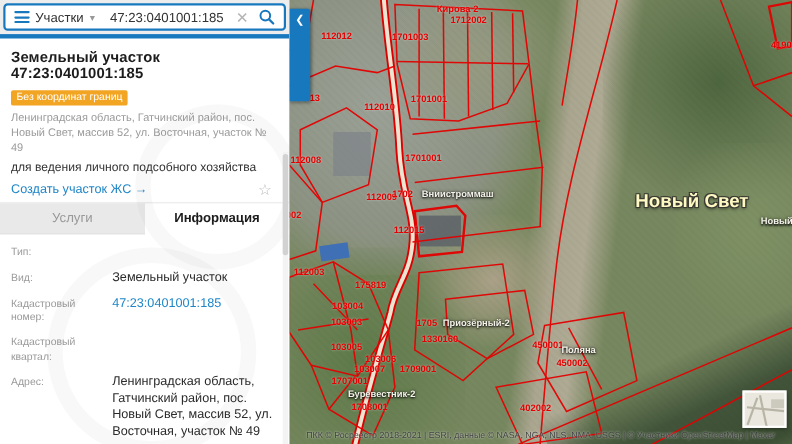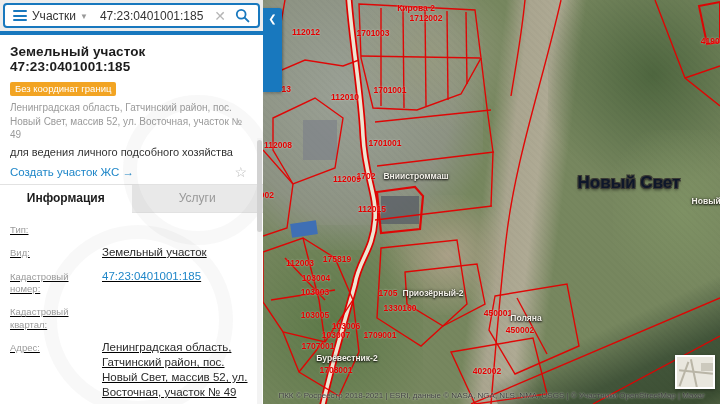--- a/index.html
+++ b/index.html
@@ -26,21 +26,21 @@
   h1 { font-size:13.5px; font-weight:bold; color:#1c1c1c; margin:3px 0 4px; letter-spacing:.1px; }
   .badge { display:inline-block; background:#f2a423; color:#fff; font-size:9.5px; padding:1px 5px 2px; border-radius:2px; }
   .addr { font-size:10px; color:#9a9a9a; line-height:1.35; margin:5px 0 4px; }
   .usage { font-size:11px; color:#333; margin:2px 0 6px; }
   .linkrow { display:flex; align-items:center; margin-bottom:4px; }
   .bluelink { font-size:11.5px; color:#1e86c8; text-decoration:none; cursor:pointer; flex:1; }
   .star { color:#b9b9b9; font-size:14px; cursor:pointer; margin-right:6px; }
   .tabs { display:flex; margin:3px -10px 0; border-top:1px solid #e2e2e2; }
   .tab { flex:1; text-align:center; padding:6px 0 7px; font-size:12px; background:#e9e9e9; color:#999; cursor:pointer; border-bottom:1px solid #e2e2e2; }
   .tab.active { background:#fff; color:#1c1c1c; font-weight:bold; border-bottom:1px solid #fff; }
-  .rows { padding:9px 0 0;text-decoration:underline; }
+  .rows { padding:9px 0 0; }
   .irow { display:flex; margin-bottom:9px; }
   .ilabel { flex:0 0 92px; font-size:9.5px; color:#9a9a9a; line-height:1.3; padding-top:2px; padding-right:8px; }
   .ivalue { flex:1; font-size:11.5px; color:#2b2b2b; line-height:1.3; }
   .irow.link .ivalue { color:#1e86c8; cursor:pointer; }
   .scroll { position:absolute; right:1px; top:138px; bottom:0; width:5px; background:#f3f3f3; }
   .thumb { position:absolute; top:2px; left:0; width:5px; height:92px; background:#d2d2d2; border-radius:3px; cursor:pointer; }
 
   
   .map { position:relative; width:457px; height:404px; overflow:hidden; background:#77875f; }
   .blob { position:absolute; pointer-events:none; }
@@ -60,21 +60,21 @@
     background:radial-gradient(ellipse, #7e9164 0%, rgba(126,145,100,0) 80%); }
   .brdark { left:240px; top:300px; width:360px; height:150px; transform:rotate(-25deg);
     background:linear-gradient(180deg, rgba(63,81,50,0), #42553a 35%, #3c4e33 70%, rgba(63,81,50,0)); }
   .texture { left:0; top:0; right:0; bottom:0;
     background:repeating-linear-gradient(45deg, rgba(0,0,0,.035) 0 2px, transparent 2px 5px); opacity:.5; }
   svg.lines { position:absolute; left:0; top:0; }
   .mlabel { position:absolute; transform:translate(-50%,-50%); white-space:nowrap; pointer-events:none; }
   .t-num { font-size:8.5px; font-weight:bold; color:#e30000; text-shadow:0 0 2px rgba(255,255,255,.55); }
   .t-name { font-size:8.5px; font-weight:bold; color:#f4f2ea;
     text-shadow:0 1px 2px rgba(0,0,0,.9), 0 0 3px rgba(0,0,0,.7); }
-  .t-place { font-size:17px; font-weight:bold; color:#0f172a;
+  .t-place { font-size:17px; font-weight:bold; color:#fef9c3;
     text-shadow:-1px -1px 0 #3a3a33, 1px -1px 0 #3a3a33, -1px 1px 0 #3a3a33, 1px 1px 0 #3a3a33, 0 2px 3px rgba(0,0,0,.6); }
   .collapse { position:absolute; left:0; top:8px; width:19px; height:84px; background:#1878be;
     border-radius:0 3px 3px 0; cursor:pointer; box-shadow:1px 1px 3px rgba(0,0,0,.35); text-align:center; }
   .collapse .ch { color:#fff; font-size:10px; line-height:22px; }
   .layerbox { position:absolute; right:5px; bottom:15px; width:40px; height:34px; background:#e9e7de;
     border:2px solid #fff; box-shadow:0 1px 3px rgba(0,0,0,.4); cursor:pointer; overflow:hidden; }
   .layerbox i { position:absolute; background:#b9b5a6; }
   .attr { position:absolute; left:0; right:0; bottom:4px; text-align:center; font-size:8px; color:#3f3f3f;
     text-shadow:0 0 2px rgba(255,255,255,.8); pointer-events:none; }
 </style>
@@ -115,23 +115,23 @@
       <div class="addr">Ленинградская область, Гатчинский район, пос. Новый Свет, массив 52, ул. Восточная, участок № 49</div>
       <div class="usage">для ведения личного подсобного хозяйства</div>
 
       <div class="linkrow">
         <a class="bluelink">Создать участок ЖС →</a>
         <span class="star">☆</span>
       </div>
 
       <div class="tabs">
 
+          <div class="tab">Услуги</div>
+
           <div class="tab active">Информация</div>
-
-          <div class="tab">Услуги</div>
         </div>
 
       <div class="rows">
 
           <div class="irow">
             <div class="ilabel">Тип:</div>
           </div>
 
           <div class="irow">
             <div class="ilabel">Вид:</div>
@@ -240,21 +240,21 @@
         <div class="mlabel t-num" style="left: 55px; top: 179px; margin-left: 29px;">112009</div>
 
         <div class="mlabel t-num" style="left: 103px; top: 176px;">1702</div>
 
         <div class="mlabel t-name" style="left: 153px; top: 176px;">Вниистроммаш</div>
 
         <div class="mlabel t-num" style="left: -3px; top: 195px;">112002</div>
 
         <div class="mlabel t-num" style="left: 109px; top: 209px;">112015</div>
 
-        <div class="mlabel t-num" style="left: 18px; top: 263px; margin-left: 19px;">112003</div>
+        <div class="mlabel t-num" style="left: 18px; top: 247px;">112003</div>
 
         <div class="mlabel t-num" style="left: 74px; top: 259px;">175819</div>
 
         <div class="mlabel t-num" style="left: 53px; top: 278px;">103004</div>
 
         <div class="mlabel t-num" style="left: 52px; top: 292px;">103003</div>
 
         <div class="mlabel t-num" style="left: 52px; top: 315px;">103005</div>
 
         <div class="mlabel t-num" style="left: 83px; top: 326px;">103006</div>

